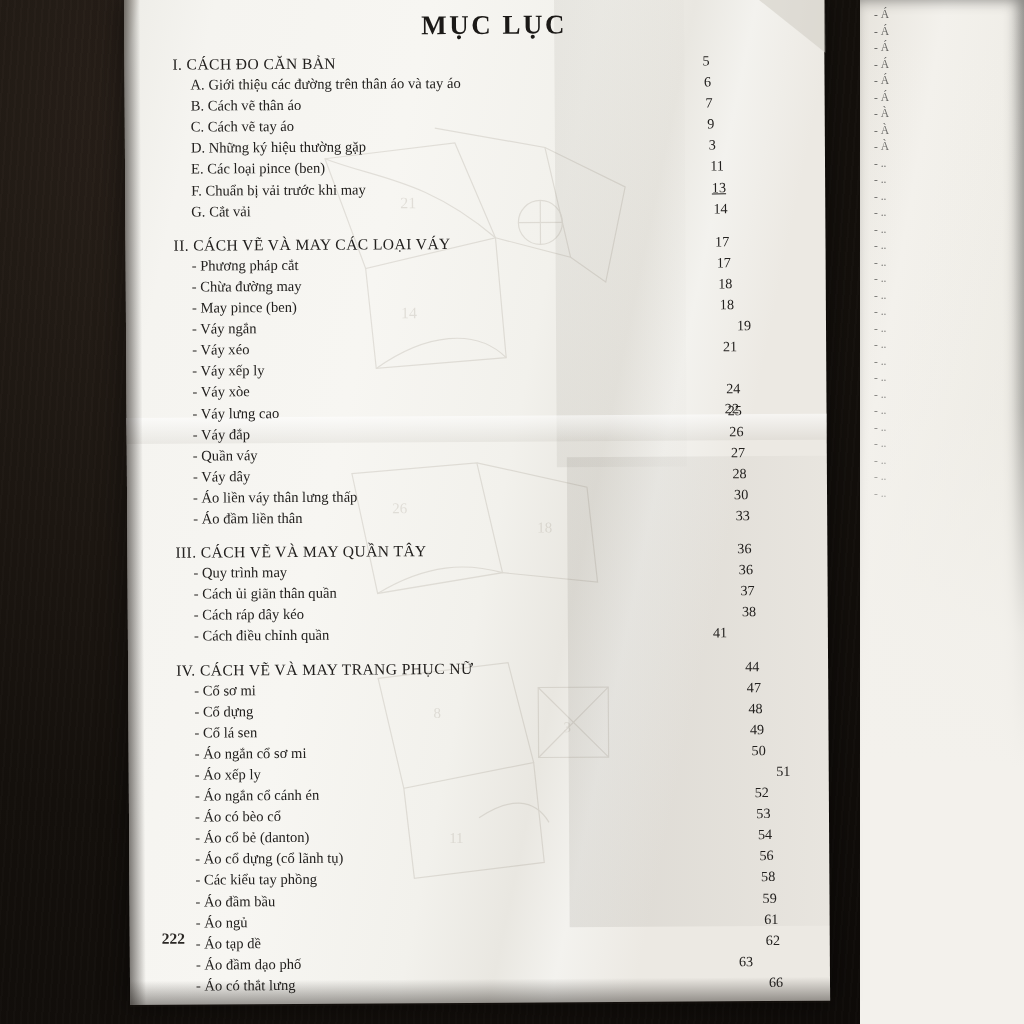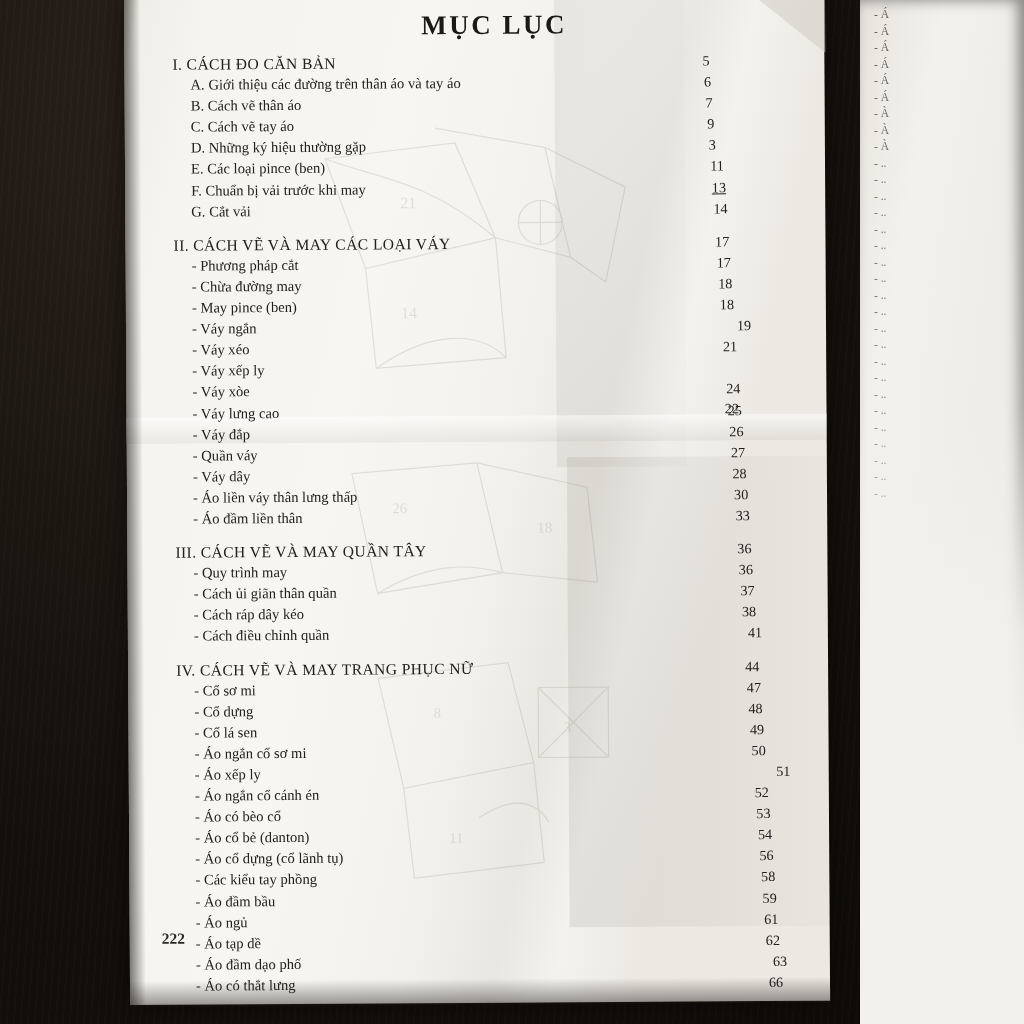--- a/index.html
+++ b/index.html
@@ -380,21 +380,21 @@
         <div class="toc-row sub">
           <span class="lbl">- Cách ủi giãn thân quần</span>
           <span class="pg" style="left: 564.8px;">37</span>
         </div>
         <div class="toc-row sub">
           <span class="lbl">- Cách ráp dây kéo</span>
           <span class="pg" style="left: 566.25px;">38</span>
         </div>
         <div class="toc-row sub">
           <span class="lbl">- Cách điều chỉnh quần</span>
-          <span class="pg" style="left: 572px;">41</span>
+          <span class="pg" style="left: 537px;">41</span>
         </div>
         <div class="toc-row spacer"></div>
         <div class="toc-row heading">
           <span class="lbl">IV. CÁCH VẼ VÀ MAY TRANG PHỤC NỮ</span>
           <span class="pg" style="left: 569.15px;">44</span>
         </div>
         <div class="toc-row sub">
           <span class="lbl">- Cổ sơ mi</span>
           <span class="pg" style="left: 570.6px;">47</span>
         </div>
@@ -441,21 +441,21 @@
         <div class="toc-row sub">
           <span class="lbl">- Áo ngủ</span>
           <span class="pg" style="left: 586.55px;">61</span>
         </div>
         <div class="toc-row sub">
           <span class="lbl">- Áo tạp dề</span>
           <span class="pg" style="left: 588px;">62</span>
         </div>
         <div class="toc-row sub">
           <span class="lbl">- Áo đầm dạo phố</span>
-          <span class="pg" style="left: 595px;">63</span>
+          <span class="pg" style="left: 561px;">63</span>
         </div>
         <div class="toc-row sub">
           <span class="lbl">- Áo có thắt lưng</span>
           <span class="pg" style="left: 590.9px;">66</span>
         </div>
       </div>
     <div id="folio">222</div>
   </div>
 </div>
 

